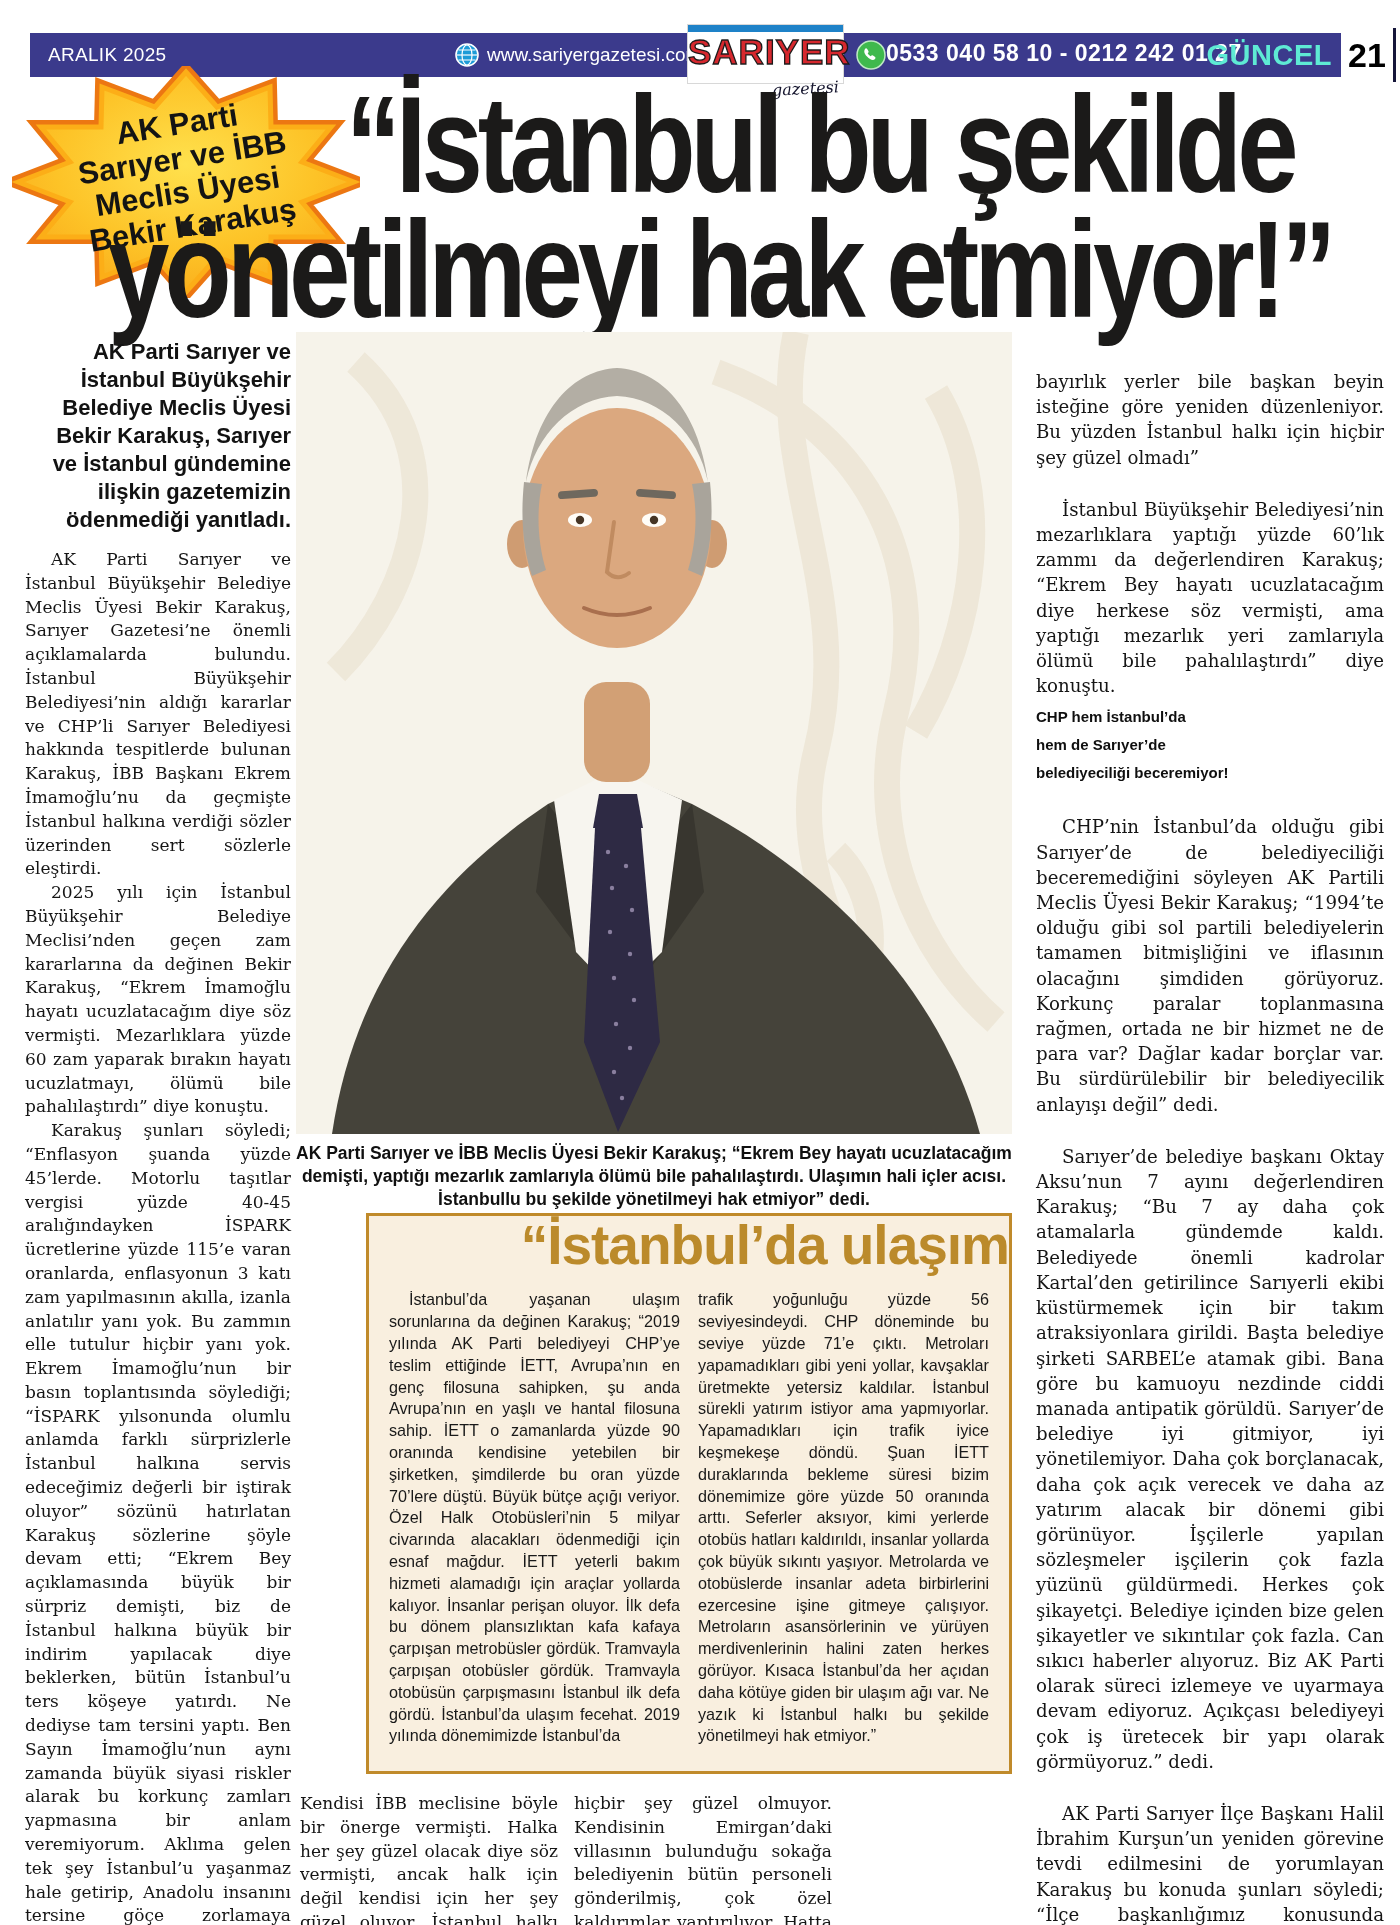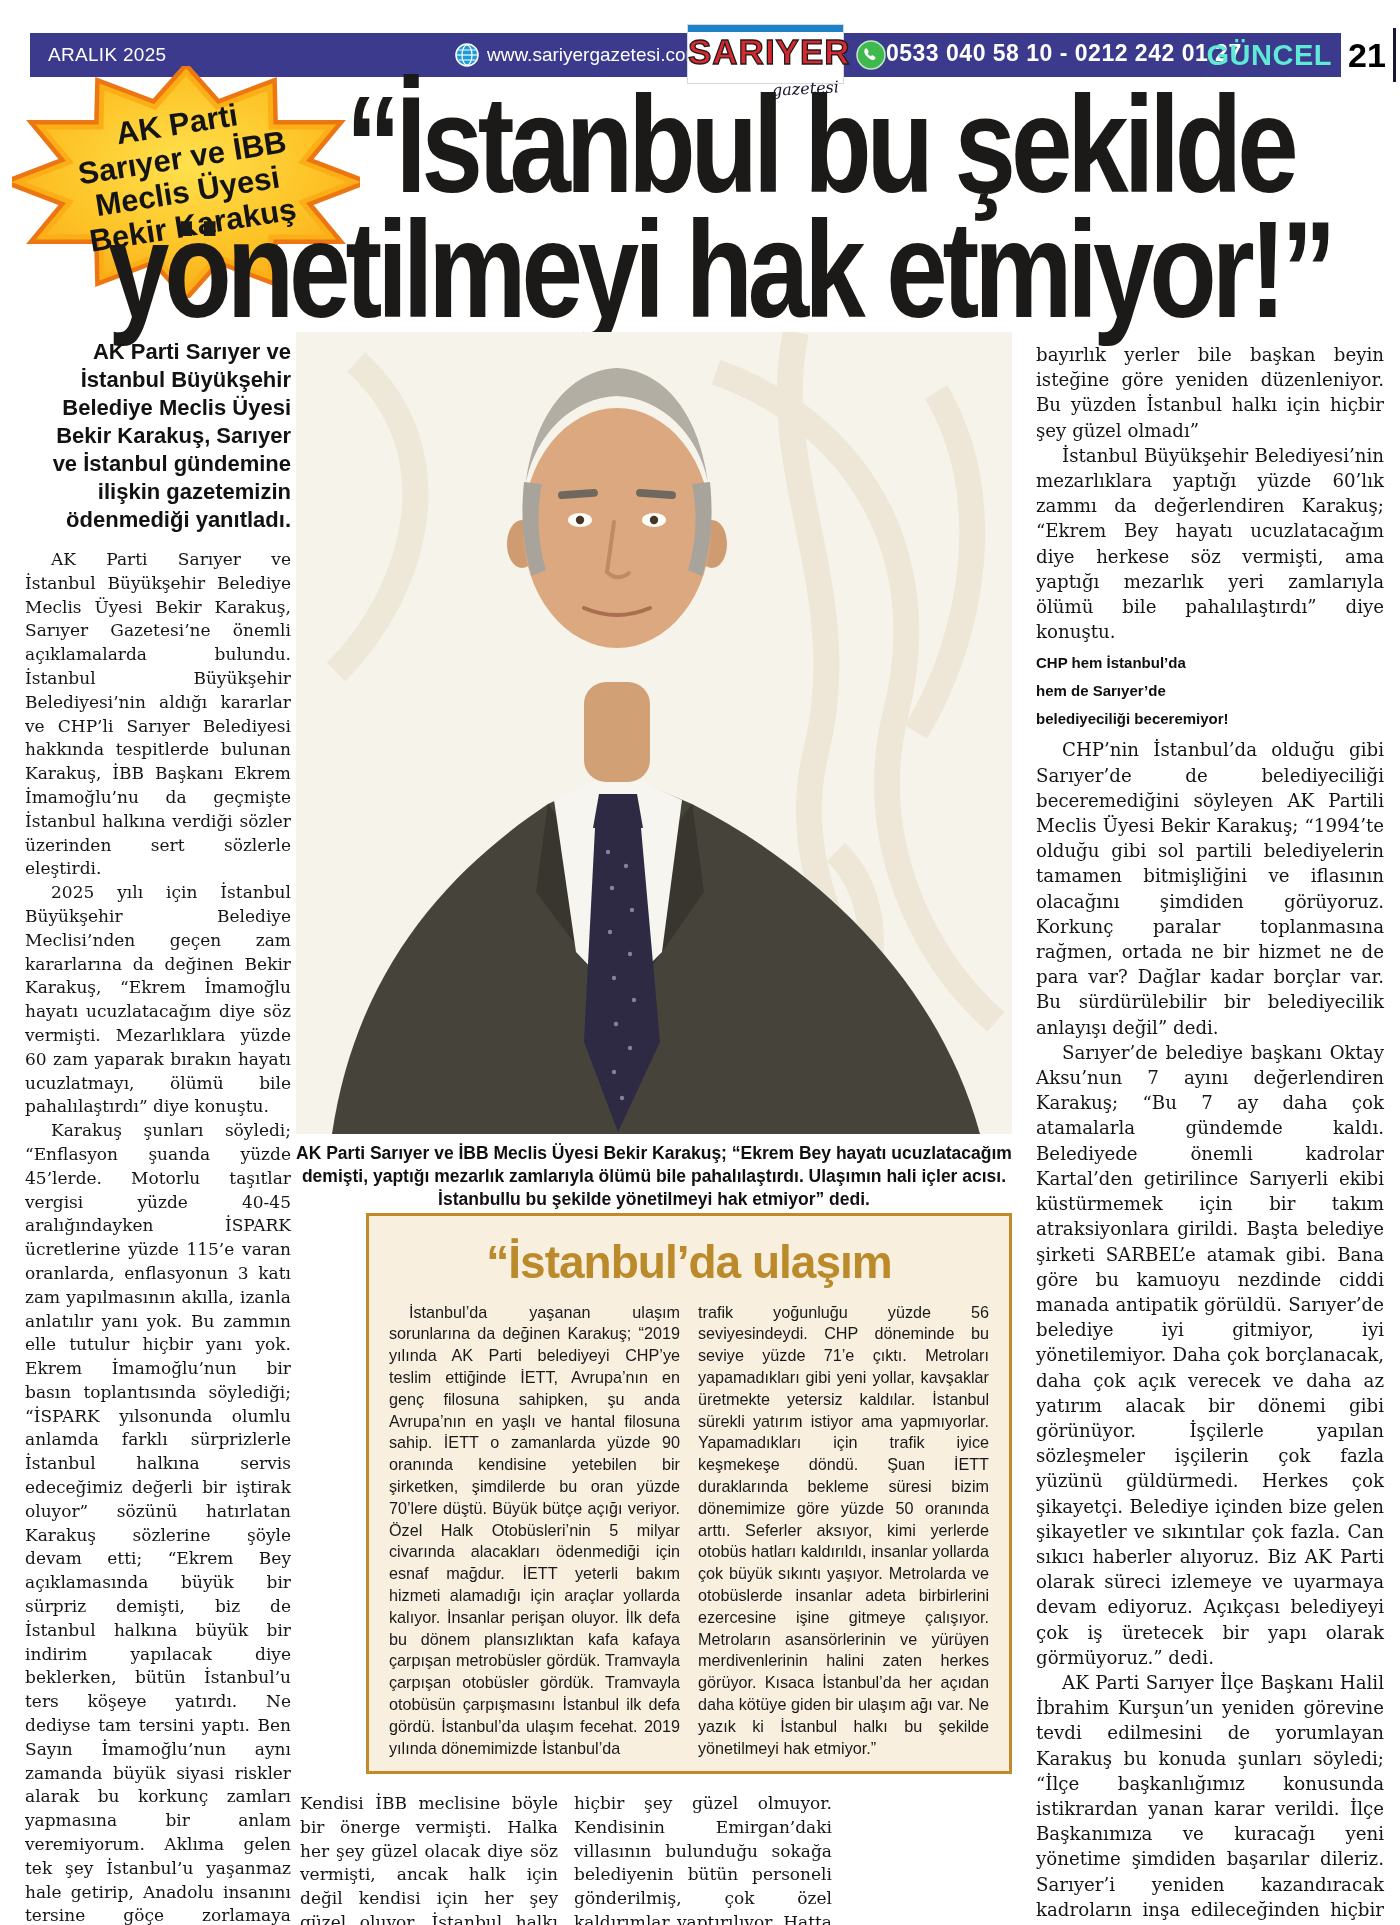--- a/index.html
+++ b/index.html
@@ -32,32 +32,32 @@
   .col-left { position:absolute; left:25px; top:338px; width:266px; }
   .intro { text-align:right; font-weight:700; font-size:22px; line-height:28px; color:#121212; margin-bottom:14px; }
   .serif { font-family:"DejaVu Serif", serif; font-size:17px; line-height:23.8px; color:#151515; text-align:justify; }
   .serif p { text-indent:26px; }
 
   .photo { position:absolute; left:296px; top:332px; width:716px; height:802px; }
 
   .caption { position:absolute; left:296px; top:1142px; width:716px; text-align:center; font-weight:700; font-size:17.5px; line-height:23px; color:#101010; }
 
   .quote-box { position:absolute; left:366px; top:1213px; width:646px; height:561px; background:#f9efdf; border:3px solid #c08a2a; overflow:hidden; }
-  .qtitle { margin-top:22px; text-align:center; font-weight:800; font-size:46px; line-height:1.08; color:#bb8a2b; letter-spacing:-1px; }
+  .qtitle { text-align:right; font-weight:800; font-size:55px; line-height:1.08; color:#bb8a2b; letter-spacing:-1px; }
   .qcols { display:flex; gap:18px; padding:14px 20px 0 20px; }
   .qcol { flex:1; font-size:16.2px; line-height:21.8px; color:#191919; text-align:justify; }
   .qcol-indent { text-indent:20px; }
 
   .bottom-col { position:absolute; top:1792px; width:258px; }
   .bcol-a { left:300px; }
   .bcol-b { left:574px; }
 
   .col-right { position:absolute; left:1036px; top:342px; width:348px; }
   .col-right .serif-r { font-family:"DejaVu Serif", serif; font-size:18.2px; line-height:25.2px; color:#151515; text-align:justify; }
-  .col-right .serif-r p { text-indent:26px; }
+  .col-right .serif-r p { text-indent:26px;margin-top:27px; }
   .col-right .serif-r p.noindent { text-indent:0; }
   .subhead { font-weight:800; font-size:15px; line-height:28px; color:#0f0f0f; margin:5px 0 4px 0; }
 </style>
 </head>
 <body>
 
 <div class="page">
 
   <div class="header-bar">
     <span class="hdr-date">ARALIK 2025</span>

